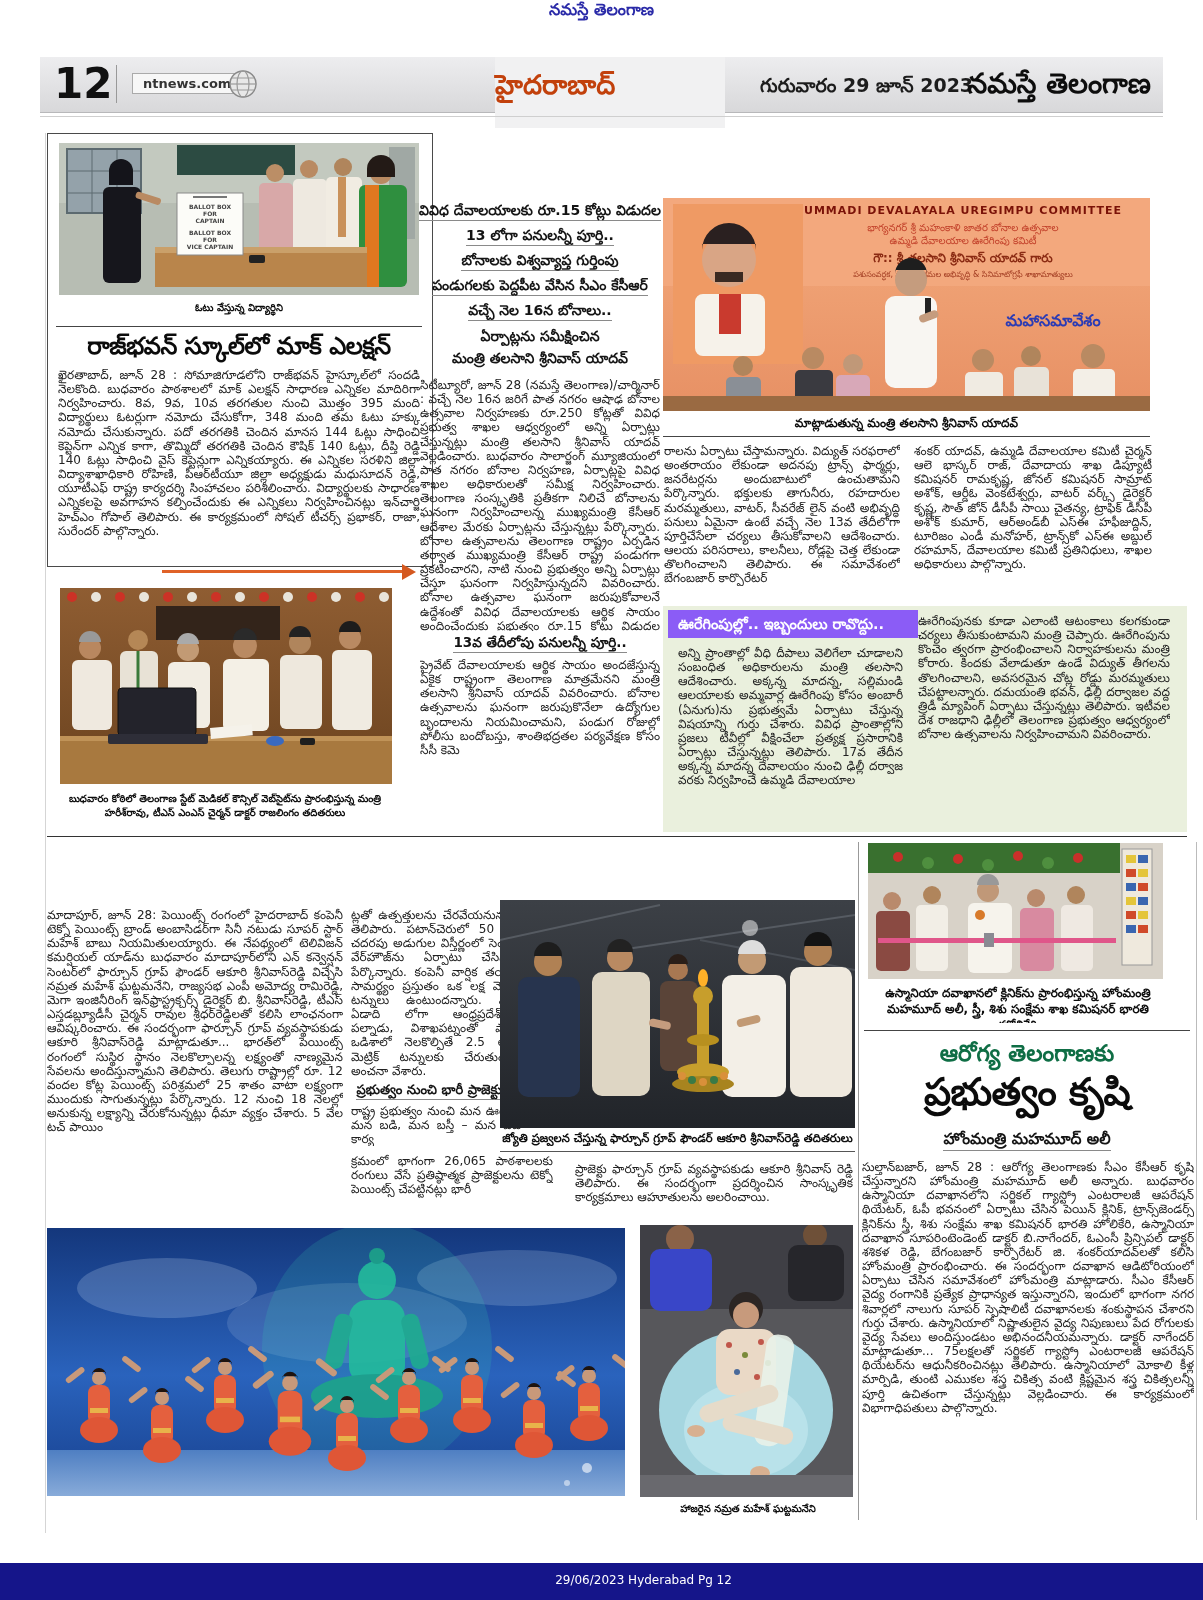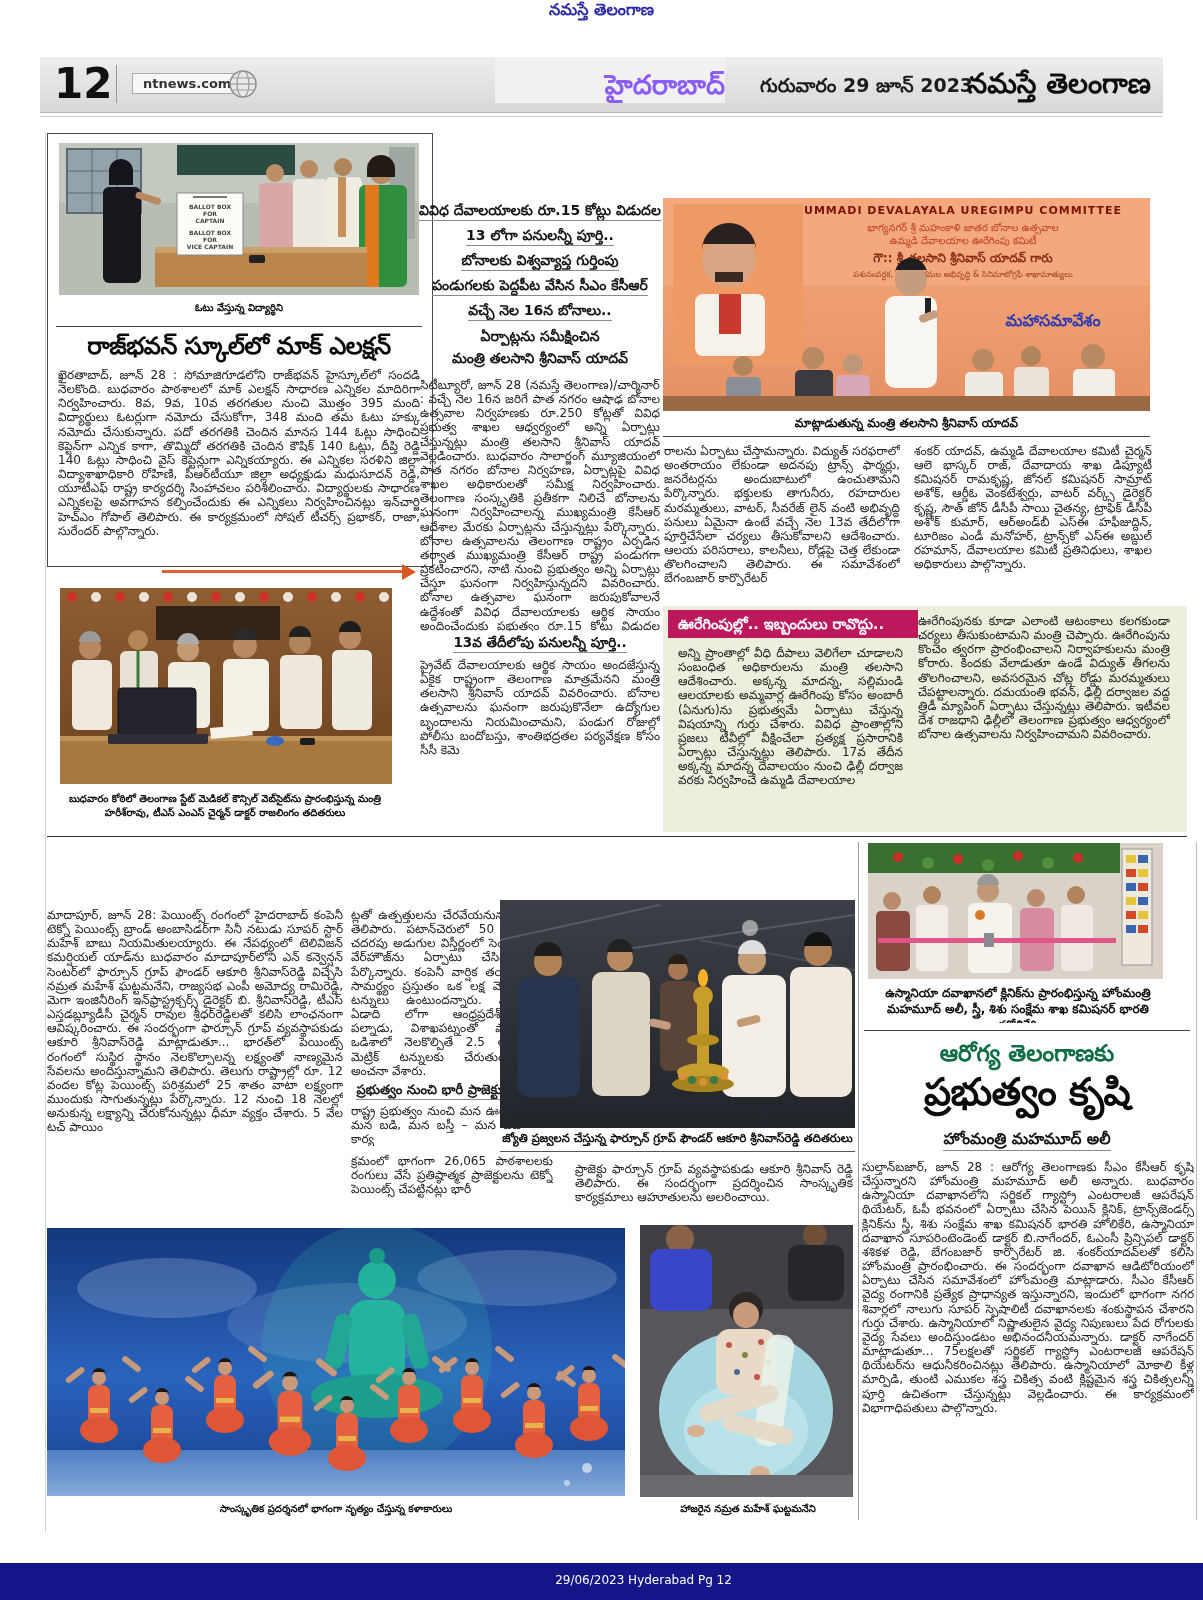--- a/index.html
+++ b/index.html
@@ -25,21 +25,21 @@
     <div class="abs" style="left:14px;top:2px;font-size:42px;font-weight:bold;color:#111;">12</div>
     <div class="abs" style="left:76px;top:8px;height:38px;border-left:1px solid #999;"></div>
     <div class="abs" style="left:92px;top:16px;padding:2px 10px;border:1px solid #aaa;background:#f7f7f7;font-size:13px;font-weight:bold;color:#333;">ntnews.com</div>
     <svg class="abs" style="left:188px;top:12px;" width="30" height="30" viewBox="0 0 30 30">
       <circle cx="15" cy="15" r="13" fill="#e8e8e8" stroke="#8a8a8a" stroke-width="1.5"></circle>
       <ellipse cx="15" cy="15" rx="6" ry="13" fill="none" stroke="#9a9a9a" stroke-width="1.2"></ellipse>
       <line x1="2" y1="15" x2="28" y2="15" stroke="#9a9a9a" stroke-width="1.2"></line>
       <line x1="4" y1="9" x2="26" y2="9" stroke="#9a9a9a" stroke-width="1"></line>
       <line x1="4" y1="21" x2="26" y2="21" stroke="#9a9a9a" stroke-width="1"></line>
     </svg>
-    <div class="abs" style="left:455px;top:0;width:230px;height:46px;background:#f1f1f2;text-align:right;line-height:55px;font-size:27px;font-weight:bold;color:#8b5cf6;">హైదరాబాద్</div>
+    <div class="abs" style="left:455px;top:0;width:230px;height:71px;background:#f1f1f2;text-align:left;line-height:55px;font-size:27px;font-weight:bold;color:#c2410c;">హైదరాబాద్</div>
     <div class="abs" style="left:720px;top:17px;font-size:19px;font-weight:bold;color:#1c1c1c;">గురువారం 29 జూన్ 2023</div>
     <div class="abs" style="right:12px;top:10px;font-size:28px;font-weight:bold;color:#0d0d0d;">నమస్తే తెలంగాణ</div>
   </div>
   <div class="abs rule" style="left:40px;top:116px;width:1123px;border-color:#cfcfcf;"></div>
   <div class="abs" style="left:45px;top:133px;height:1400px;border-left:1px solid #d5d5d5;"></div>
 
   <div class="abs" style="left:47px;top:133px;width:384px;height:432px;border:1.5px solid #4a4a4a;background:#fff;">
     <svg class="abs" style="left:11px;top:9px;" width="360" height="152" viewBox="0 0 360 152">
       <rect width="360" height="152" fill="#b7bdb3"></rect>
       <rect x="0" y="0" width="360" height="60" fill="#c3c9bf"></rect>
@@ -201,21 +201,21 @@
     </g>
     <rect x="0" y="198" width="487" height="15" fill="#9a6a42"></rect>
   </svg>
   <div class="abs cap" style="left:663px;top:415px;width:487px;height:18px;font-size:12px;">మాట్లాడుతున్న మంత్రి తలసాని శ్రీనివాస్ యాదవ్</div>
   <div class="abs rule" style="left:663px;top:436px;width:487px;border-color:#444;"></div>
 
   <div class="abs bt" style="left:664px;top:444px;width:236px;height:158px;">రాలను ఏర్పాటు చేస్తామన్నారు. విద్యుత్ సరఫరాలో అంతరాయం లేకుండా అదనపు ట్రాన్స్ ఫార్మర్లు, జనరేటర్లను అందుబాటులో ఉంచుతామని పేర్కొన్నారు. భక్తులకు తాగునీరు, రహదారుల మరమ్మతులు, వాటర్, సీవరేజ్ లైన్ వంటి అభివృద్ధి పనులు ఏమైనా ఉంటే వచ్చే నెల 13వ తేదీలోగా పూర్తిచేసేలా చర్యలు తీసుకోవాలని ఆదేశించారు. ఆలయ పరిసరాలు, కాలనీలు, రోడ్లపై చెత్త లేకుండా తొలగించాలని తెలిపారు. ఈ సమావేశంలో బేగంబజార్ కార్పొరేటర్</div>
   <div class="abs bt" style="left:914px;top:444px;width:238px;height:158px;">శంకర్ యాదవ్, ఉమ్మడి దేవాలయాల కమిటీ చైర్మన్ ఆలె భాస్కర్ రాజ్, దేవాదాయ శాఖ డిప్యూటీ కమిషనర్ రామకృష్ణ, జోనల్ కమిషనర్ సామ్రాట్ అశోక్, ఆర్డీఓ వెంకటేశ్వర్లు, వాటర్ వర్క్స్ డైరెక్టర్ కృష్ణ, సౌత్ జోన్ డీసీపీ సాయి చైతన్య, ట్రాఫిక్ డీసీపీ అశోక్ కుమార్, ఆర్అండ్‌బీ ఎస్ఈ హఫీజుద్దిన్, టూరిజం ఎండీ మనోహర్, ట్రాన్స్‌కో ఎస్ఈ అబ్దుల్ రహమాన్, దేవాలయాల కమిటీ ప్రతినిధులు, శాఖల అధికారులు పాల్గొన్నారు.</div>
 
   <div class="abs" style="left:663px;top:606px;width:524px;height:226px;background:#eaf0dd;">
-    <div class="abs" style="left:5px;top:4px;width:250px;height:28px;background:#be185d;color:#fff;font-size:14.5px;font-weight:bold;line-height:28px;padding-left:10px;box-sizing:border-box;">ఊరేగింపుల్లో.. ఇబ్బందులు రావొద్దు..</div>
+    <div class="abs" style="left:5px;top:4px;width:250px;height:28px;background:#8b5cf6;color:#fff;font-size:14.5px;font-weight:bold;line-height:28px;padding-left:10px;box-sizing:border-box;">ఊరేగింపుల్లో.. ఇబ్బందులు రావొద్దు..</div>
     <div class="abs bt" style="left:15px;top:40px;width:225px;height:180px;">అన్ని ప్రాంతాల్లో వీధి దీపాలు వెలిగేలా చూడాలని సంబంధిత అధికారులను మంత్రి తలసాని ఆదేశించారు. అక్కన్న మాదన్న, సల్లిమండి ఆలయాలకు అమ్మవార్ల ఊరేగింపు కోసం అంబారీ (ఏనుగు)ను ప్రభుత్వమే ఏర్పాటు చేస్తున్న విషయాన్ని గుర్తు చేశారు. వివిధ ప్రాంతాల్లోని ప్రజలు టీవీల్లో వీక్షించేలా ప్రత్యక్ష ప్రసారానికి ఏర్పాట్లు చేస్తున్నట్లు తెలిపారు. 17వ తేదీన అక్కన్న మాదన్న దేవాలయం నుంచి ఢిల్లీ దర్వాజ వరకు నిర్వహించే ఉమ్మడి దేవాలయాల</div>
     <div class="abs bt" style="left:255px;top:8px;width:252px;height:208px;">ఊరేగింపునకు కూడా ఎలాంటి ఆటంకాలు కలగకుండా చర్యలు తీసుకుంటామని మంత్రి చెప్పారు. ఊరేగింపును కొంచెం త్వరగా ప్రారంభించాలని నిర్వాహకులను మంత్రి కోరారు. కిందకు వేలాడుతూ ఉండే విద్యుత్ తీగలను తొలగించాలని, అవసరమైన చోట్ల రోడ్డు మరమ్మతులు చేపట్టాలన్నారు. దమయంతి భవన్, ఢిల్లీ దర్వాజల వద్ద త్రిడీ మ్యాపింగ్ ఏర్పాటు చేస్తున్నట్లు తెలిపారు. ఇటీవల దేశ రాజధాని ఢిల్లీలో తెలంగాణ ప్రభుత్వం ఆధ్వర్యంలో బోనాల ఉత్సవాలను నిర్వహించామని వివరించారు.</div>
   </div>
 
   <div class="abs rule" style="left:47px;top:836px;width:1140px;border-color:#333;"></div>
 
   <div class="abs bt" style="left:47px;top:908px;width:296px;height:306px;">మాదాపూర్, జూన్ 28: పెయింట్స్ రంగంలో హైదరాబాద్ కంపెనీ టెక్నో పెయింట్స్ బ్రాండ్ అంబాసిడర్‌గా సినీ నటుడు సూపర్ స్టార్ మహేశ్ బాబు నియమితులయ్యారు. ఈ నేపథ్యంలో టెలివిజన్ కమర్షియల్ యాడ్‌ను బుధవారం మాదాపూర్‌లోని ఎన్ కన్వెన్షన్ సెంటర్‌లో ఫార్చూన్ గ్రూప్ ఫౌండర్ ఆకూరి శ్రీనివాస్‌రెడ్డి విచ్చేసి నమ్రత మహేశ్ ఘట్టమనేని, రాజ్యసభ ఎంపీ అమోద్య రామిరెడ్డి, మెగా ఇంజినీరింగ్ ఇన్‌ఫ్రాస్ట్రక్చర్స్ డైరెక్టర్ బి. శ్రీనివాస్‌రెడ్డి, టీఎస్ ఎస్తడబ్ల్యూడీసీ చైర్మన్ రావుల శ్రీధర్‌రెడ్డిలతో కలిసి లాంఛనంగా ఆవిష్కరించారు. ఈ సందర్భంగా ఫార్చూన్ గ్రూప్ వ్యవస్థాపకుడు ఆకూరి శ్రీనివాస్‌రెడ్డి మాట్లాడుతూ... భారత్‌లో పెయింట్స్ రంగంలో సుస్థిర స్థానం నెలకొల్పాలన్న లక్ష్యంతో నాణ్యమైన సేవలను అందిస్తున్నామని తెలిపారు. తెలుగు రాష్ట్రాల్లో రూ. 12 వందల కోట్ల పెయింట్స్ పరిశ్రమలో 25 శాతం వాటా లక్ష్యంగా ముందుకు సాగుతున్నట్లు పేర్కొన్నారు. 12 నుంచి 18 నెలల్లో అనుకున్న లక్ష్యాన్ని చేరుకోనున్నట్లు ధీమా వ్యక్తం చేశారు. 5 వేల టచ్ పాయిం</div>
   <div class="abs" style="left:351px;top:908px;width:170px;height:242px;overflow:hidden;">
     <div class="bt">ట్లతో ఉత్పత్తులను చేరవేయనున్నట్లు తెలిపారు. పటాన్‌చెరులో 50 వేల చదరపు అడుగుల విస్తీర్ణంలో సెంట్రల్ వేర్‌హౌజ్‌ను ఏర్పాటు చేసినట్లు పేర్కొన్నారు. కంపెనీ వార్షిక తయారీ సామర్థ్యం ప్రస్తుతం ఒక లక్ష మెట్రిక్ టన్నులు ఉంటుందన్నారు. వచ్చే ఏడాది లోగా ఆంధ్రప్రదేశ్‌లోని పల్నాడు, విశాఖపట్నంతో పాటు ఒడిశాలో నెలకొల్పితే 2.5 లక్షల మెట్రిక్ టన్నులకు చేరుతుందని అంచనా వేశారు.</div>
     <div class="sub" style="margin:4px 0;font-size:13px;">
@@ -315,21 +315,20 @@
       <use href="#dancer" transform="translate(115,170)"></use>
       <use href="#dancer" transform="translate(178,140)"></use>
       <use href="#dancer" transform="translate(243,155) scale(1.12)"></use>
       <use href="#dancer" transform="translate(300,178)"></use>
       <use href="#dancer" transform="translate(362,150)"></use>
       <use href="#dancer" transform="translate(425,140)"></use>
       <use href="#dancer" transform="translate(487,165)"></use>
       <use href="#dancer" transform="translate(542,148)"></use>
     </g>
   </svg>
-  <div class="abs cap" style="left:47px;top:1502px;width:578px;height:20px;">సాంస్కృతిక ప్రదర్శనలో భాగంగా నృత్యం చేస్తున్న కళాకారులు</div>
 
   <svg class="abs" style="left:640px;top:1225px;" width="213" height="272" viewBox="0 0 213 272">
     <rect width="213" height="272" fill="#57575b"></rect>
     <rect x="0" y="0" width="213" height="84" fill="#3f3f45"></rect>
     <circle cx="40" cy="14" r="14" fill="#8a6248"></circle>
       <rect x="10" y="24" width="62" height="62" rx="10" fill="#3946c8"></rect>
     <circle cx="175" cy="10" r="12" fill="#6e5038"></circle>
       <rect x="148" y="20" width="56" height="56" rx="10" fill="#26262b"></rect>
     <ellipse cx="106" cy="185" rx="87" ry="79" fill="#a5d6e0"></ellipse>
     <ellipse cx="106" cy="205" rx="62" ry="48" fill="#b9e2ea"></ellipse>

